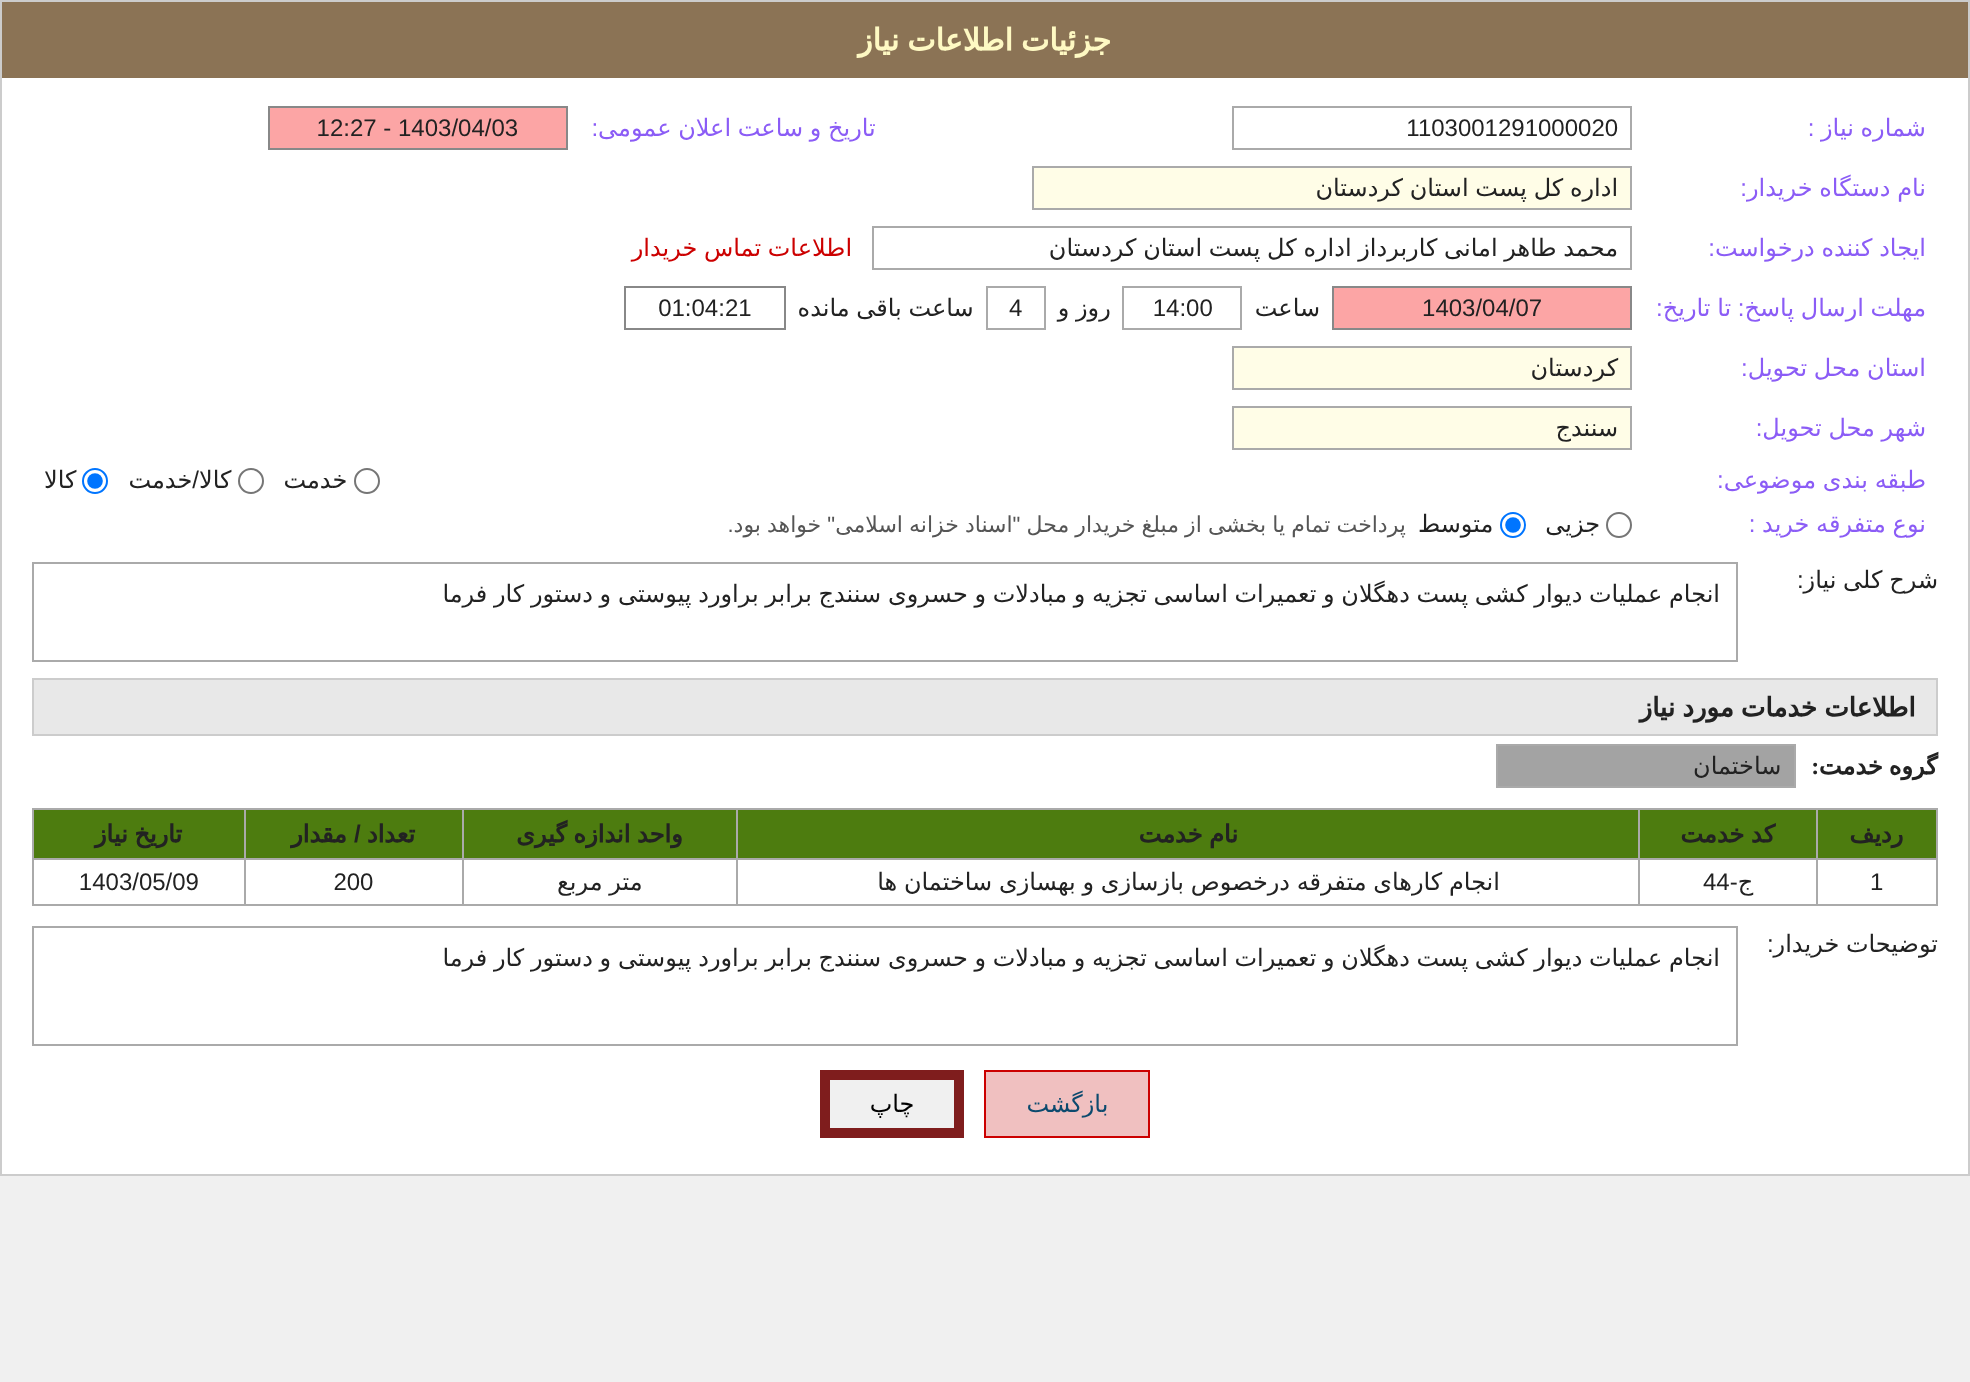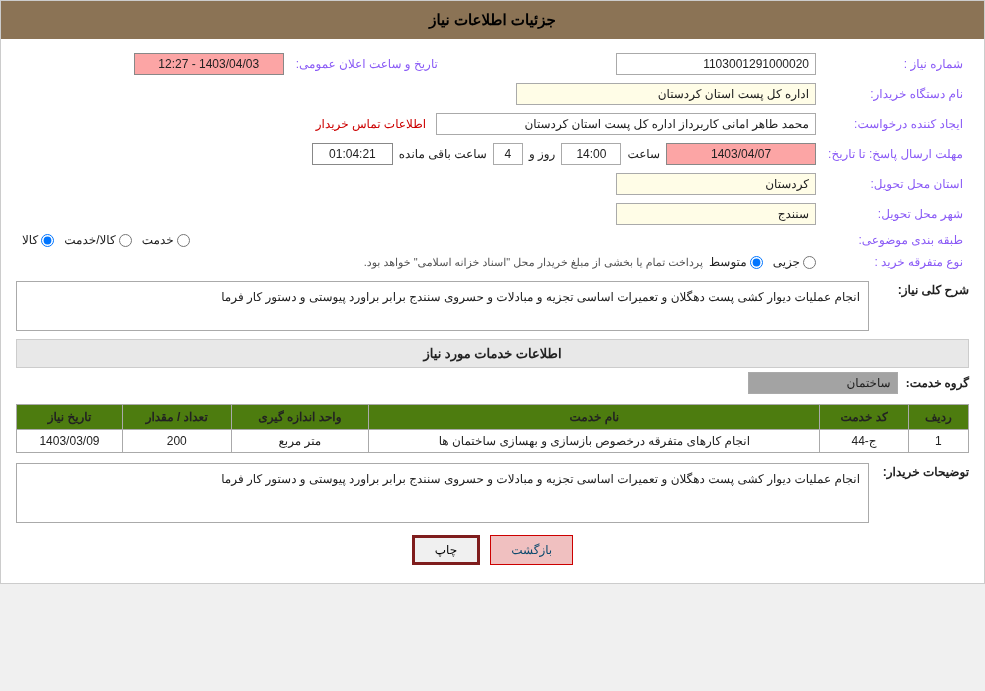--- a/index.html
+++ b/index.html
@@ -11,21 +11,21 @@
       color: #222;
     }
     .page-wrapper {
       max-width: 985px;
       margin: 0 auto;
       background: #fff;
       border: 1px solid #ccc;
     }
     .page-header {
       background: #8B7355;
-      color: #000000;
+      color: #fef9c3;
       text-align: center;
       padding: 10px 0;
       font-size: 15px;
       font-weight: bold;
     }
     .main-content {
       padding: 10px 15px;
     }
     .info-table {
       width: 100%;
@@ -89,21 +89,21 @@
       display: flex;
       align-items: center;
       gap: 3px;
     }
     .section-title {
       background: #e8e8e8;
       border: 1px solid #ccc;
       padding: 6px 10px;
       font-weight: bold;
       margin: 8px 0 4px 0;
-      text-align: center;
+      text-align: right;
       font-size: 13px;
     }
     .description-box {
       border: 1px solid #aaa;
       padding: 6px 8px;
       background: #fff;
       text-align: right;
       line-height: 1.6;
       min-height: 50px;
     }
@@ -137,21 +137,21 @@
       min-height: 60px;
     }
     .buttons-row {
       display: flex;
       justify-content: center;
       gap: 10px;
       margin: 12px 0 8px 0;
     }
     .btn {
       padding: 5px 20px;
-      border: 3px solid #7f1d1d;
+      border: 5px solid #7f1d1d;
       cursor: pointer;
       font-size: 12px;
       font-family: Tahoma, Arial, sans-serif;
       background: #f5f5f5;
     }
     .btn-print {
       background: #f0f0f0;
     }
     .btn-back {
       background: #f0c0c0;
@@ -159,21 +159,21 @@
       color: #0c4a6e;
     }
     .need-info-row {
       display: flex;
       gap: 10px;
       align-items: flex-start;
       margin-bottom: 6px;
     }
     .need-label {
       white-space: nowrap;
-      font-weight: bold;
+      font-weight: normal;
       min-width: 90px;
       text-align: right;
       padding-top: 2px;
     }
     .group-service-row {
       display: flex;
       align-items: center;
       gap: 8px;
       margin: 4px 0;
     }
@@ -318,21 +318,21 @@
             <th>تاریخ نیاز</th>
           </tr>
         </thead>
         <tbody id="services-tbody">
         <tr>
               <td>1</td>
               <td>ج-44</td>
               <td>انجام کارهای متفرقه درخصوص بازسازی و بهسازی ساختمان ها</td>
               <td>متر مربع</td>
               <td>200</td>
-              <td>1403/03/09</td>
+              <td>1403/05/09</td>
             </tr>
           </tbody>
       </table>
     </div>
 
     <div class="need-info-row">
       <div class="need-label">توضیحات خریدار:</div>
       <div class="buyer-desc-box" style="flex:1;">انجام عملیات دیوار کشی پست دهگلان و تعمیرات اساسی تجزیه و مبادلات و حسروی سنندج برابر براورد پیوستی و دستور کار فرما</div>
     </div>
 

